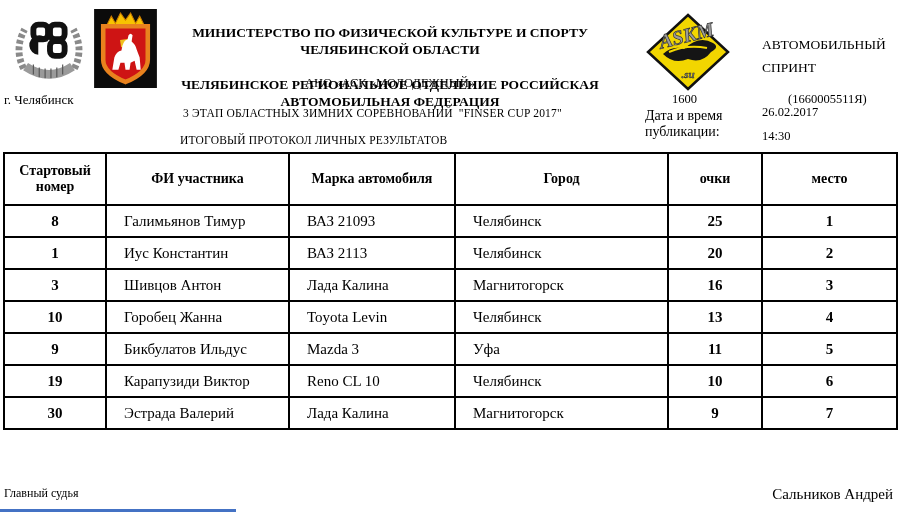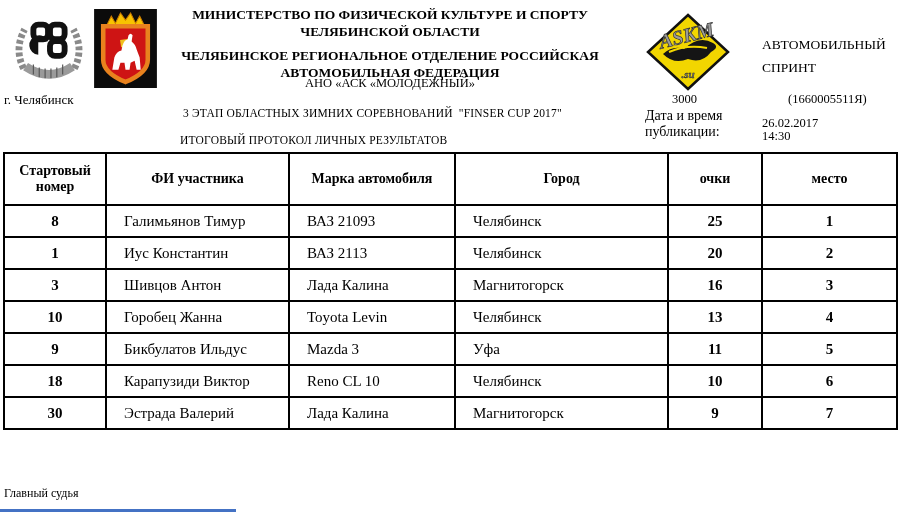--- a/index.html
+++ b/index.html
@@ -2,31 +2,31 @@
 <html><head>
 <meta charset="utf-8">
 <style>
   html,body{margin:0;padding:0;background:#fff;}
   #page{position:relative;width:900px;height:512px;background:#fff;overflow:hidden;
         font-family:"Liberation Serif","DejaVu Serif",serif;color:#000;}
   .abs{position:absolute;}
   
   .ministry{left:150px;top:6px;width:480px;text-align:center;font-weight:bold;
             font-size:13.5px;line-height:17px;}
-  .ministry p{margin:0;}
+  .ministry p{margin:18px;}
   .ministry p + p{margin-top:7px;}
   .org-line{left:150px;top:76px;width:480px;text-align:center;font-size:12.5px;}
   .event-line{left:183px;top:107px;font-size:11.5px;letter-spacing:.2px;white-space:pre;}
   .protocol-line{left:180px;top:134px;font-size:11.5px;letter-spacing:.2px;}
   .city{left:4px;top:92px;font-size:13px;}
   .sprint-label{left:762px;top:33px;width:130px;font-size:13.5px;line-height:23px;}
   .code{left:672px;top:92px;font-size:12.5px;}
   .code2{left:788px;top:92px;font-size:12.5px;}
   .pub-label{left:645px;top:108px;width:112px;text-align:left;font-size:14px;line-height:16px;}
-  .pub-date{left:762px;top:105px;font-size:12.5px;margin-top:11px;}
+  .pub-date{left:762px;top:105px;font-size:12.5px;}
   .pub-time{left:762px;top:129px;font-size:12.5px;}
   .logo{display:block;}
   .raf-logo{left:8px;top:8px;}
   .arms-logo{left:94px;top:9px;}
   .askm-logo{left:644px;top:12px;}
   
   .results{left:3px;top:152px;}
   table{border-collapse:collapse;table-layout:fixed;width:893px;}
   th,td{border:2.5px solid #000;overflow:hidden;}
   th{font-size:14px;font-weight:bold;text-align:center;height:50px;padding:0 4px;}
@@ -86,21 +86,21 @@
   </div>
   <div class="abs org-line">АНО «АСК «МОЛОДЕЖНЫЙ»</div>
   <div class="abs city">г. Челябинск</div>
   <div class="abs event-line">3 ЭТАП ОБЛАСТНЫХ ЗИМНИХ СОРЕВНОВАНИЙ  "FINSER CUP 2017"</div>
   <div class="abs sprint-label">
     <div>АВТОМОБИЛЬНЫЙ</div>
     <div>СПРИНТ</div>
   </div>
 
   <div class="abs protocol-line">ИТОГОВЫЙ ПРОТОКОЛ ЛИЧНЫХ РЕЗУЛЬТАТОВ</div>
-  <div class="abs code">3000</div>
+  <div class="abs code">1600</div>
   <div class="abs code2">(1660005511Я)</div>
   <div class="abs pub-label">Дата и время публикации:</div>
   <div class="abs pub-date">26.02.2017</div>
   <div class="abs pub-time">14:30</div>
 
   <div class="abs results">
     <table>
       <colgroup>
         <col class="w0">
           <col class="w1">
@@ -154,35 +154,36 @@
         </tr>
         <tr>
           <td class="c">9</td>
           <td>Бикбулатов Ильдус</td>
           <td>Mazda 3</td>
           <td>Уфа</td>
           <td class="c">11</td>
           <td class="c">5</td>
         </tr>
         <tr>
-          <td class="c">18</td>
+          <td class="c">19</td>
           <td>Карапузиди Виктор</td>
           <td>Reno CL 10</td>
           <td>Челябинск</td>
           <td class="c">10</td>
           <td class="c">6</td>
         </tr>
         <tr>
           <td class="c">30</td>
           <td>Эстрада Валерий</td>
           <td>Лада Калина</td>
           <td>Магнитогорск</td>
           <td class="c">9</td>
           <td class="c">7</td>
         </tr>
       </tbody>
     </table>
   </div>
 
   <div class="abs judge">Главный судья</div>
+  <div class="abs sign-name">Сальников Андрей</div>
   <div class="abs sign-line"></div>
 
 </div>
 
 </body></html>

